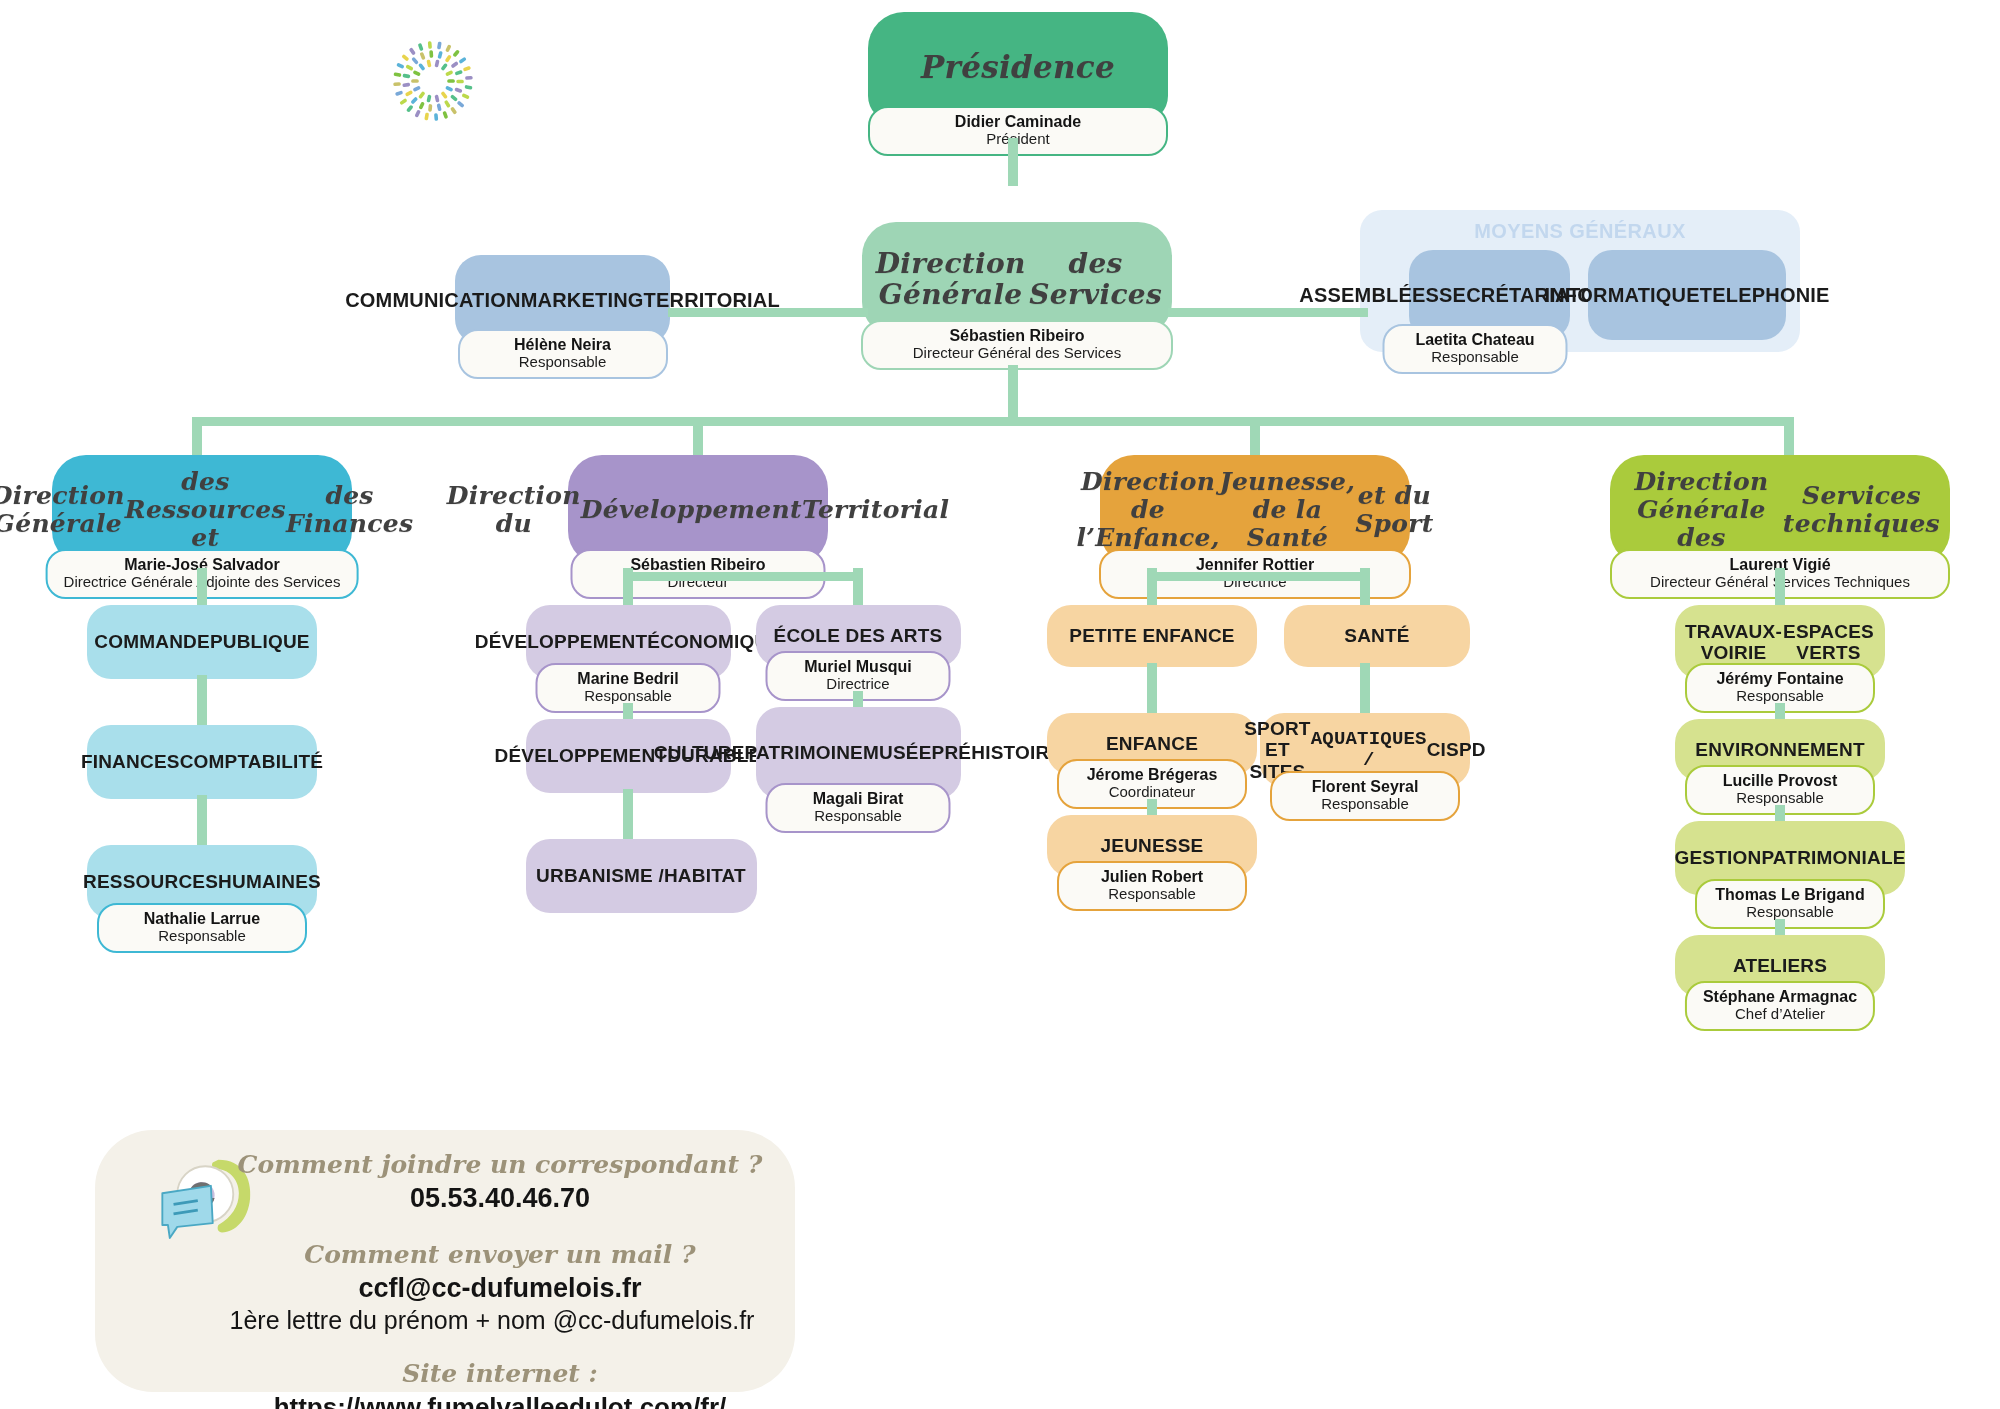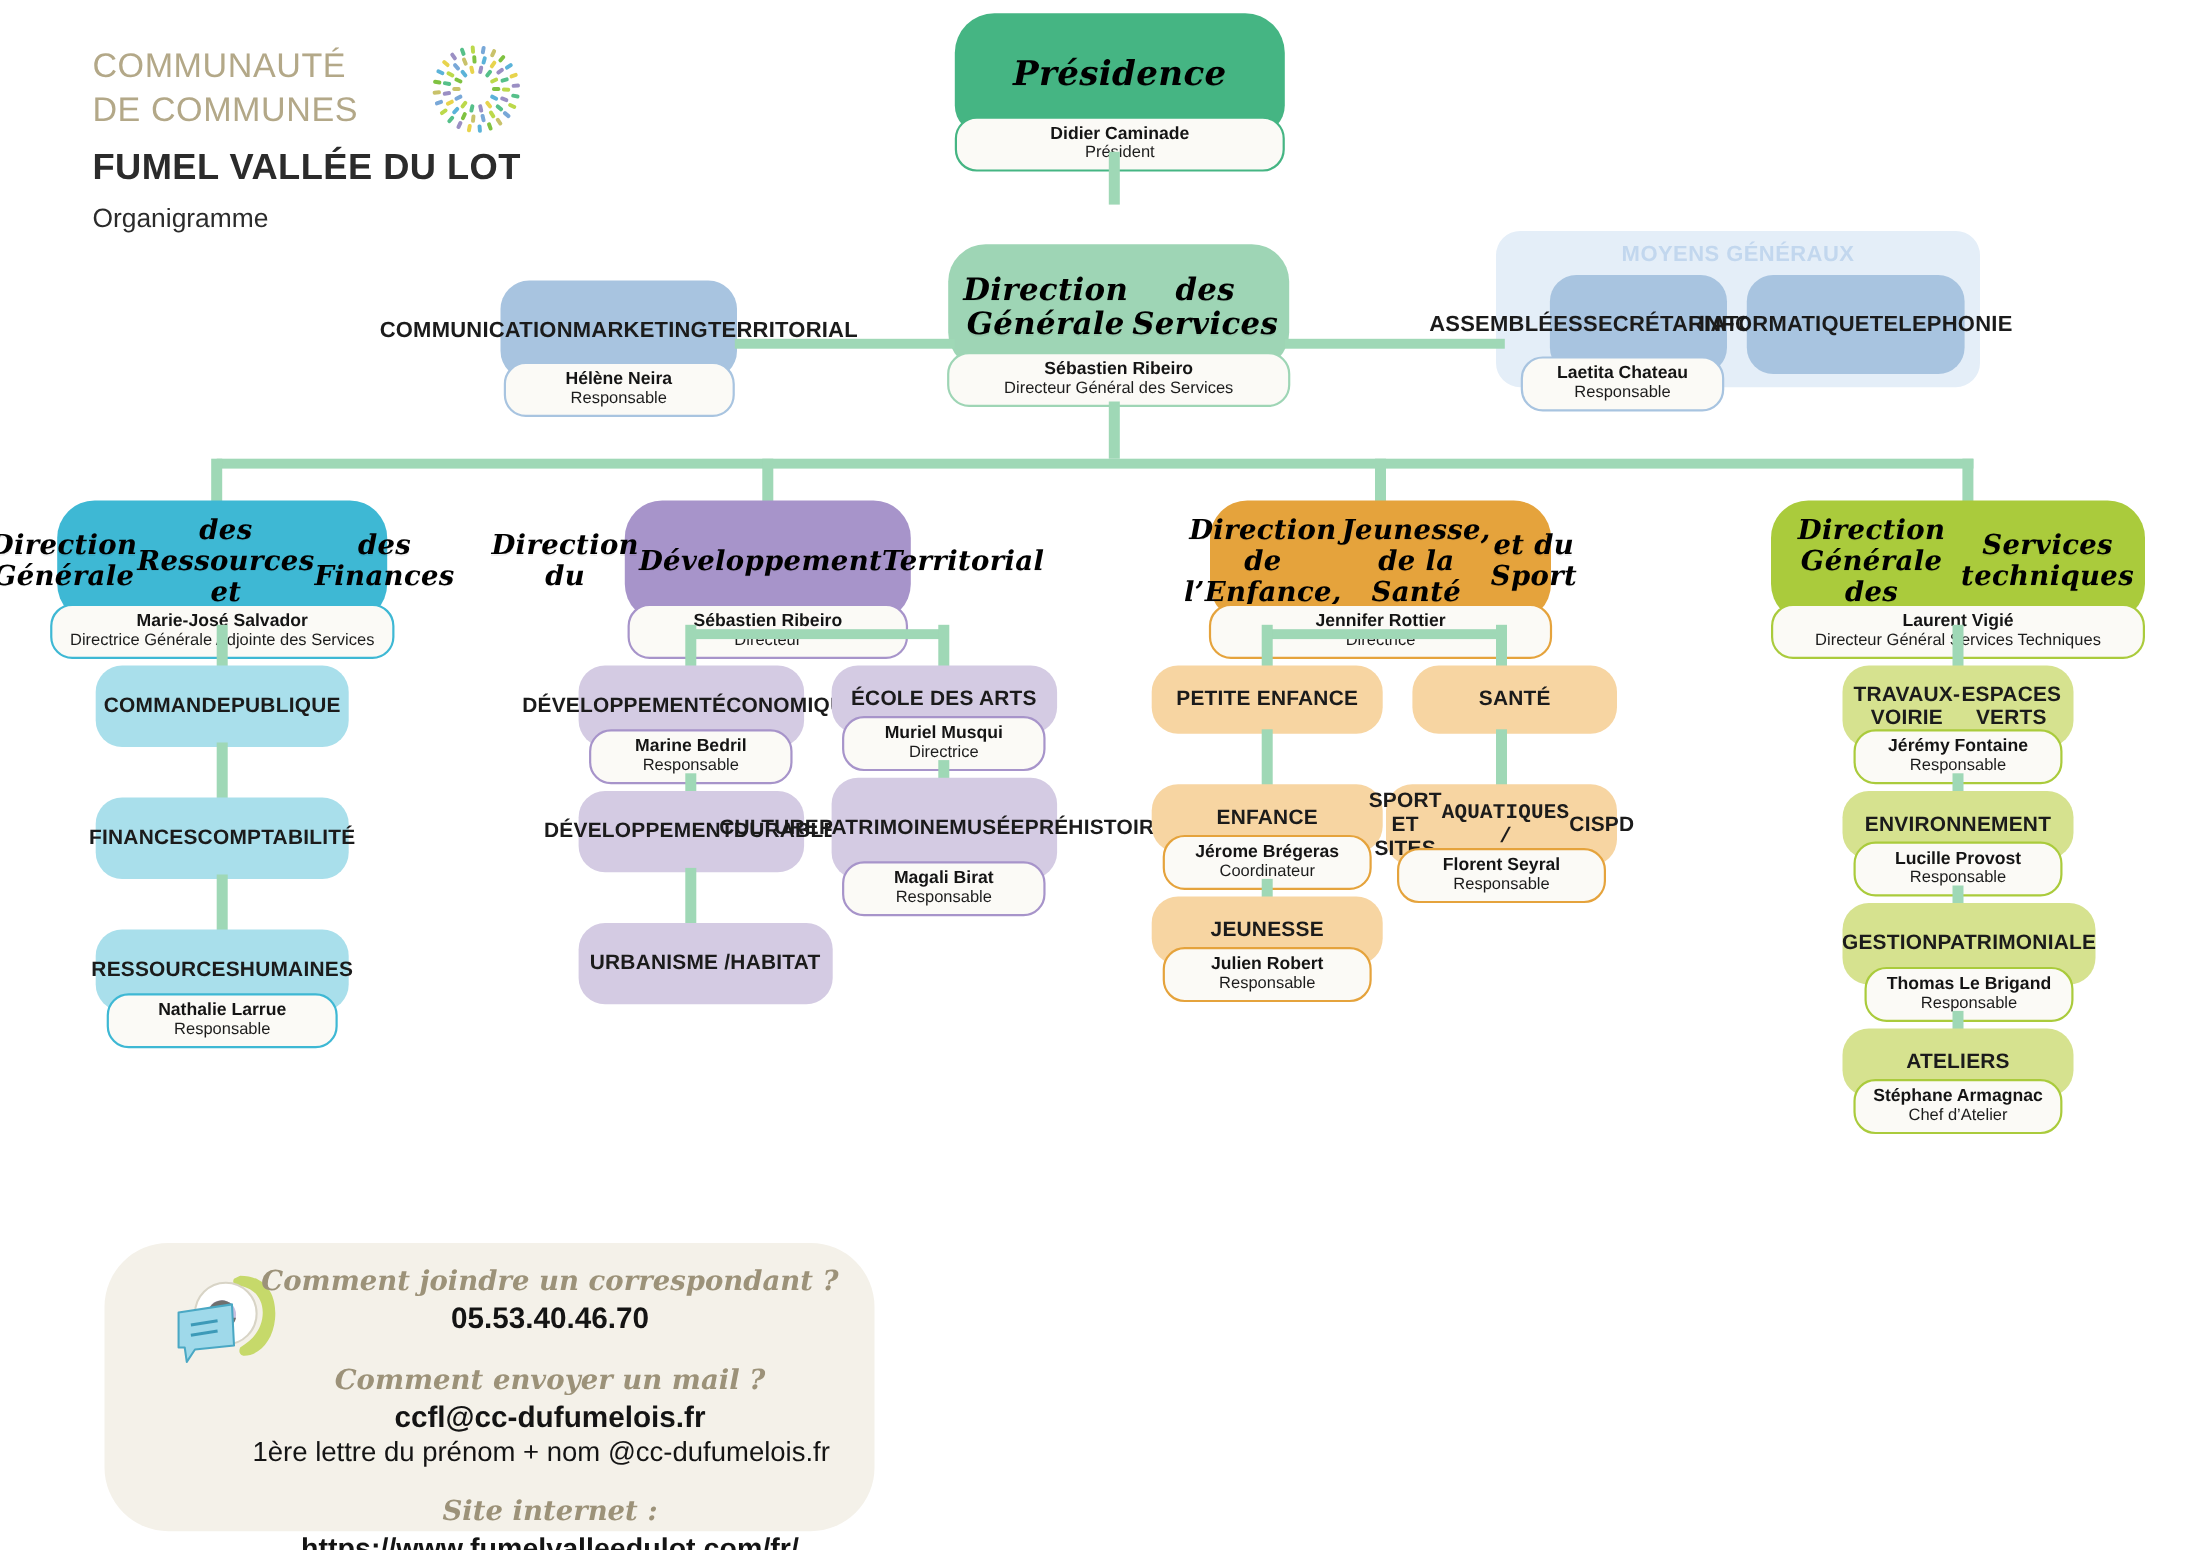--- a/index.html
+++ b/index.html
@@ -29,21 +29,21 @@
   .node { position: absolute; }
   .node .head {
     border-radius: 26px/34px;
     display: flex; align-items: center; justify-content: center;
     text-align: center; color: #1b1b1b;
     padding: 8px 10px;
   }
   .node .head.script {
     font-family: "DejaVu Serif", serif;
     font-style: italic; font-weight: bold;
-    color: #000000; letter-spacing: .3px;
+    color: #404040; letter-spacing: .3px;
     text-shadow: 0 1px 0 rgba(0,0,0,.06);
     text-align: center;
   }
   .node .head.caps {
     font-weight: bold; letter-spacing: .2px; line-height: 1.12;
   }
   .person {
     position: absolute; left: 50%; transform: translateX(-50%);
     background: #fbfaf6; border-radius: 20px;
     border: 2px solid #cfcfcf;
@@ -79,26 +79,20 @@
     font-size: 26px; font-weight: bold; color: #141414; text-align: center;
     text-decoration: underline;
   }
   .mail-icon { position: absolute; left: 58px; top: 22px; width: 112px; height: 90px; }
 </style>
 </head>
 <body>
 
 <div class="canvas">
 
-  <div class="brand">
-    <div class="brand-line1">COMMUNAUTÉ</div>
-    <div class="brand-line2">DE COMMUNES</div>
-    <div class="brand-main">FUMEL VALLÉE DU LOT</div>
-    <div class="brand-sub">Organigramme</div>
-  </div>
   <div class="logo-mark">
     <svg viewBox="0 0 100 100" width="82" height="82" id="logo-svg">
         <rect x="69.8" y="45.4" width="4.4" height="9.2" rx="2" fill="#7fc241" transform="rotate(90.0 72.0 50.0)"></rect>
         <rect x="67.6" y="54.9" width="4.4" height="9.2" rx="2" fill="#5bb3d9" transform="rotate(115.7 69.8 59.5)"></rect>
         <rect x="61.5" y="62.6" width="4.4" height="9.2" rx="2" fill="#e8d44d" transform="rotate(141.4 63.7 67.2)"></rect>
         <rect x="52.7" y="66.8" width="4.4" height="9.2" rx="2" fill="#9b8fc4" transform="rotate(167.1 54.9 71.4)"></rect>
         <rect x="42.9" y="66.8" width="4.4" height="9.2" rx="2" fill="#56c08a" transform="rotate(192.9 45.1 71.4)"></rect>
         <rect x="34.1" y="62.6" width="4.4" height="9.2" rx="2" fill="#bcd94b" transform="rotate(218.6 36.3 67.2)"></rect>
         <rect x="28.0" y="54.9" width="4.4" height="9.2" rx="2" fill="#79a8d8" transform="rotate(244.3 30.2 59.5)"></rect>
         <rect x="25.8" y="45.4" width="4.4" height="9.2" rx="2" fill="#c9c26a" transform="rotate(270.0 28.0 50.0)"></rect>

